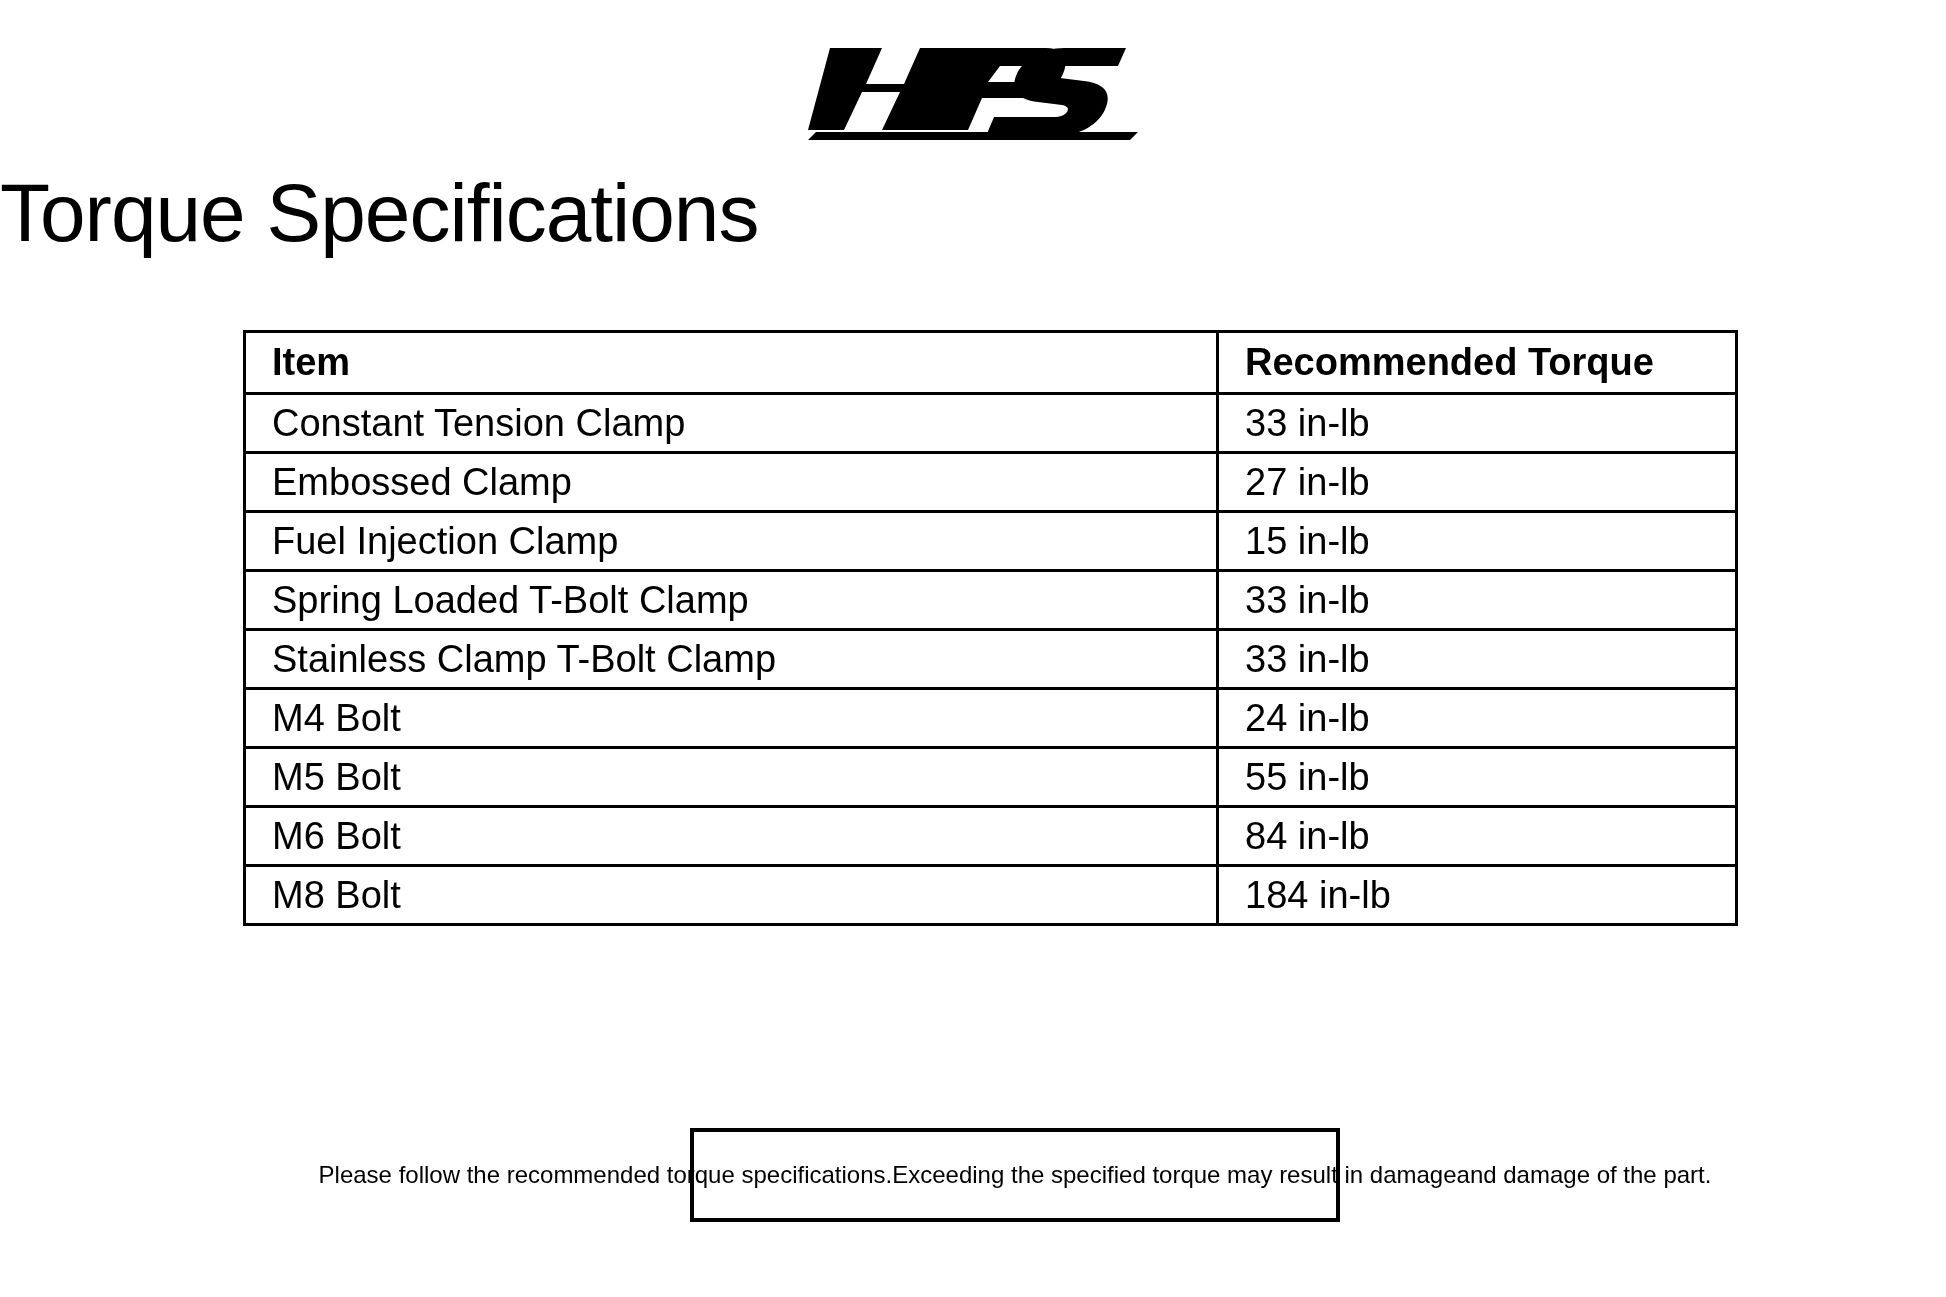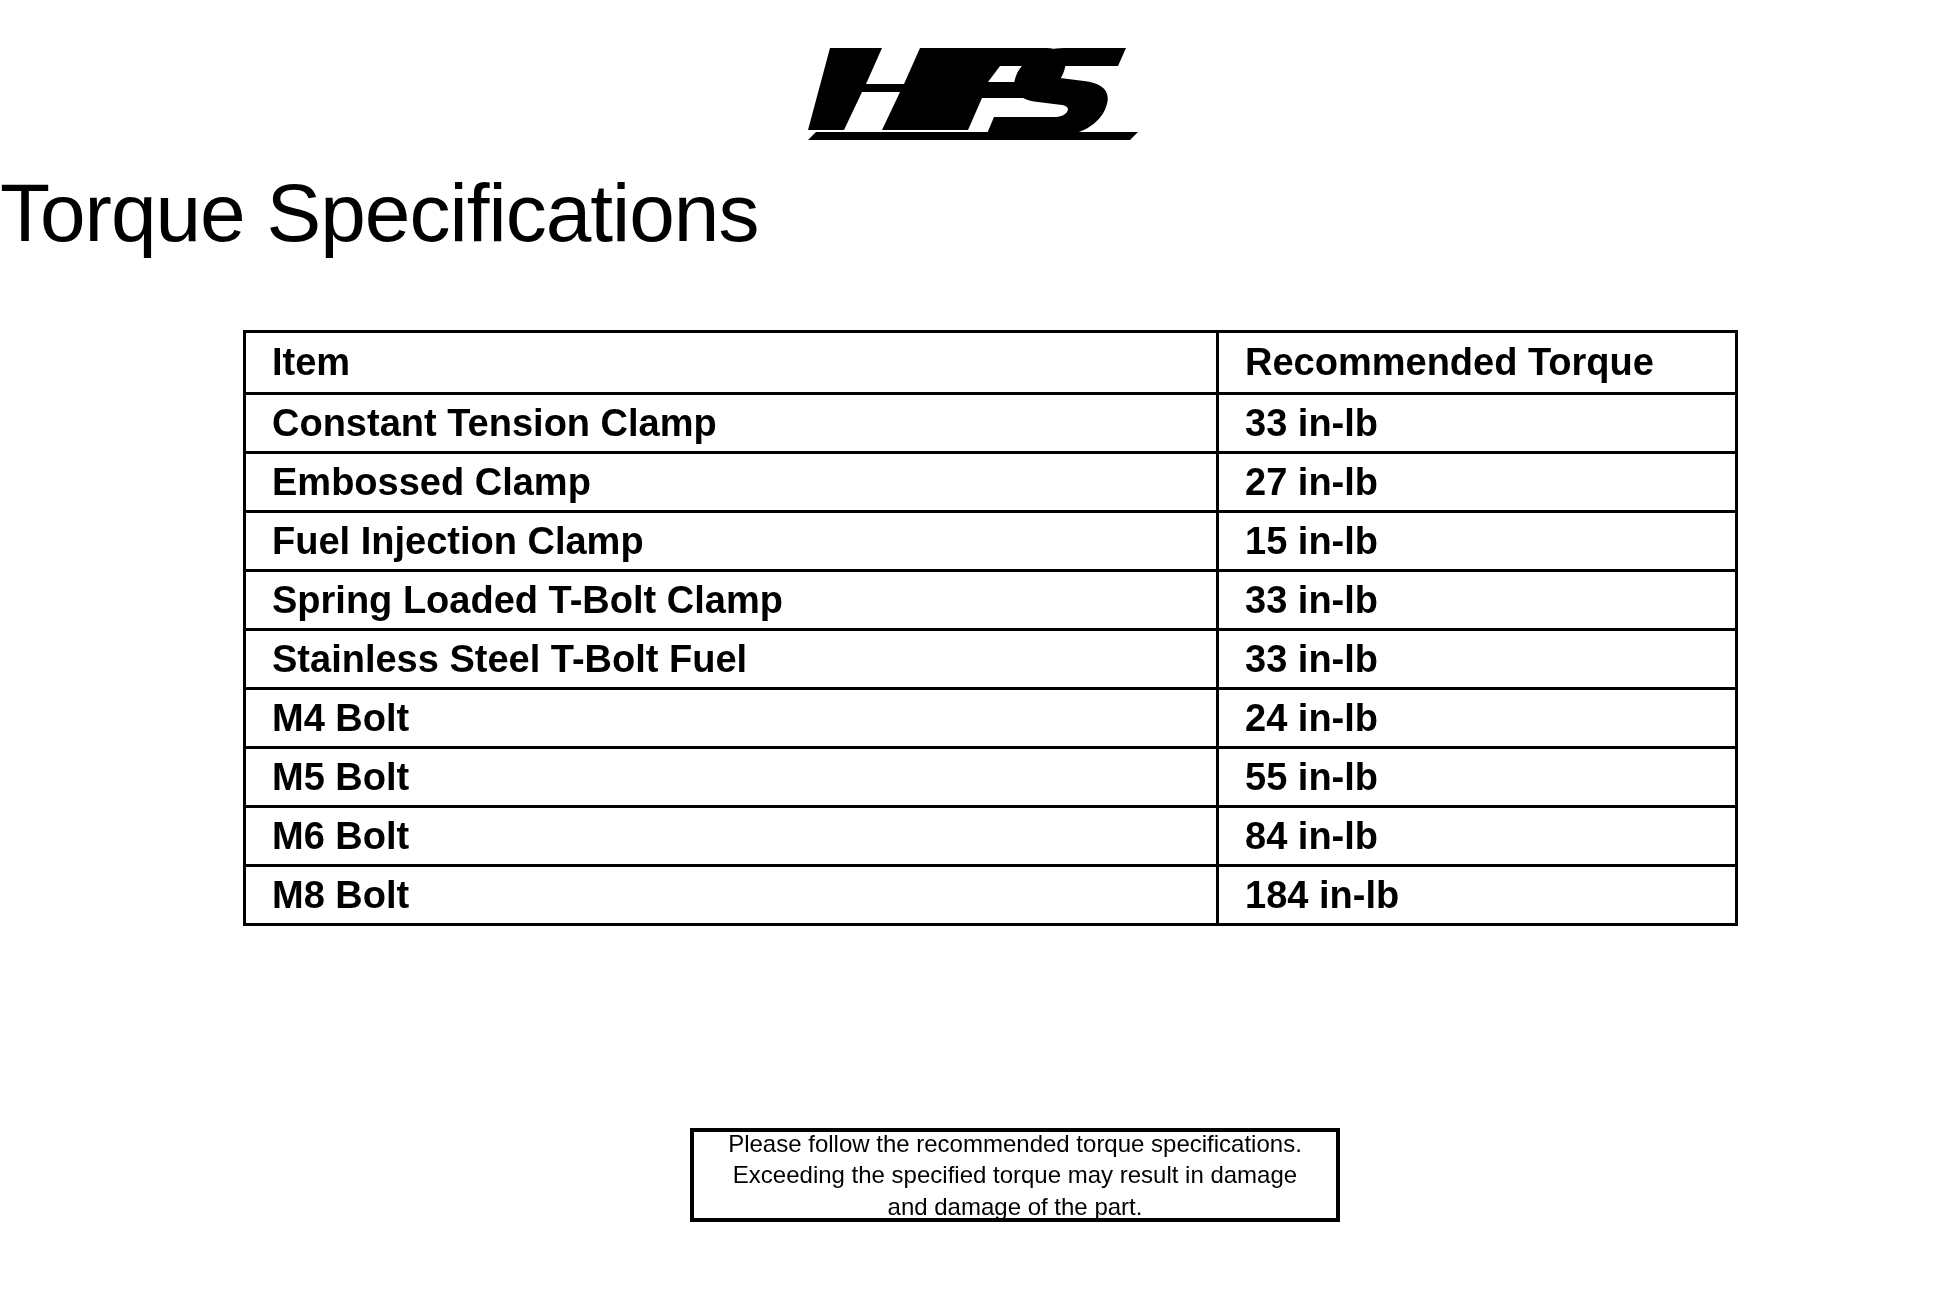--- a/index.html
+++ b/index.html
@@ -55,21 +55,21 @@
     border-collapse: collapse;
     table-layout: fixed;
   }
   table#spec-table th,
   table#spec-table td {
     border: 3px solid #000000;
     padding: 0 0 0 26px;
     text-align: left;
     vertical-align: middle;
     font-size: 38px;
-    font-weight: 700;
+    font-weight: 400;
     height: 59px;
     box-sizing: border-box;
     background: #ffffff;
   }
   table#spec-table th {
     font-weight: bold;
     font-size: 38px;
     height: 62px;
   }
   col.col-item   { width: 973px; }
@@ -78,21 +78,21 @@
   
   #footer-note {
     position: absolute;
     left: 690px;
     top: 1128px;
     width: 650px;
     height: 94px;
     border: 4px solid #000000;
     box-sizing: border-box;
     display: flex;
-    flex-direction: column;
+    flex-direction: row;
     align-items: center;
     justify-content: center;
     background: #ffffff;
   }
   #footer-note .note-line {
     font-size: 24px;
     line-height: 1.32;
     text-align: center;
     white-space: nowrap;
   }
@@ -146,21 +146,21 @@
         </tr>
         <tr>
           <td>Fuel Injection Clamp</td>
           <td>15 in-lb</td>
         </tr>
         <tr>
           <td>Spring Loaded T-Bolt Clamp</td>
           <td>33 in-lb</td>
         </tr>
         <tr>
-          <td>Stainless Steel T-Bolt Fuel</td>
+          <td>Stainless Clamp T-Bolt Clamp</td>
           <td>33 in-lb</td>
         </tr>
         <tr>
           <td>M4 Bolt</td>
           <td>24 in-lb</td>
         </tr>
         <tr>
           <td>M5 Bolt</td>
           <td>55 in-lb</td>
         </tr>

